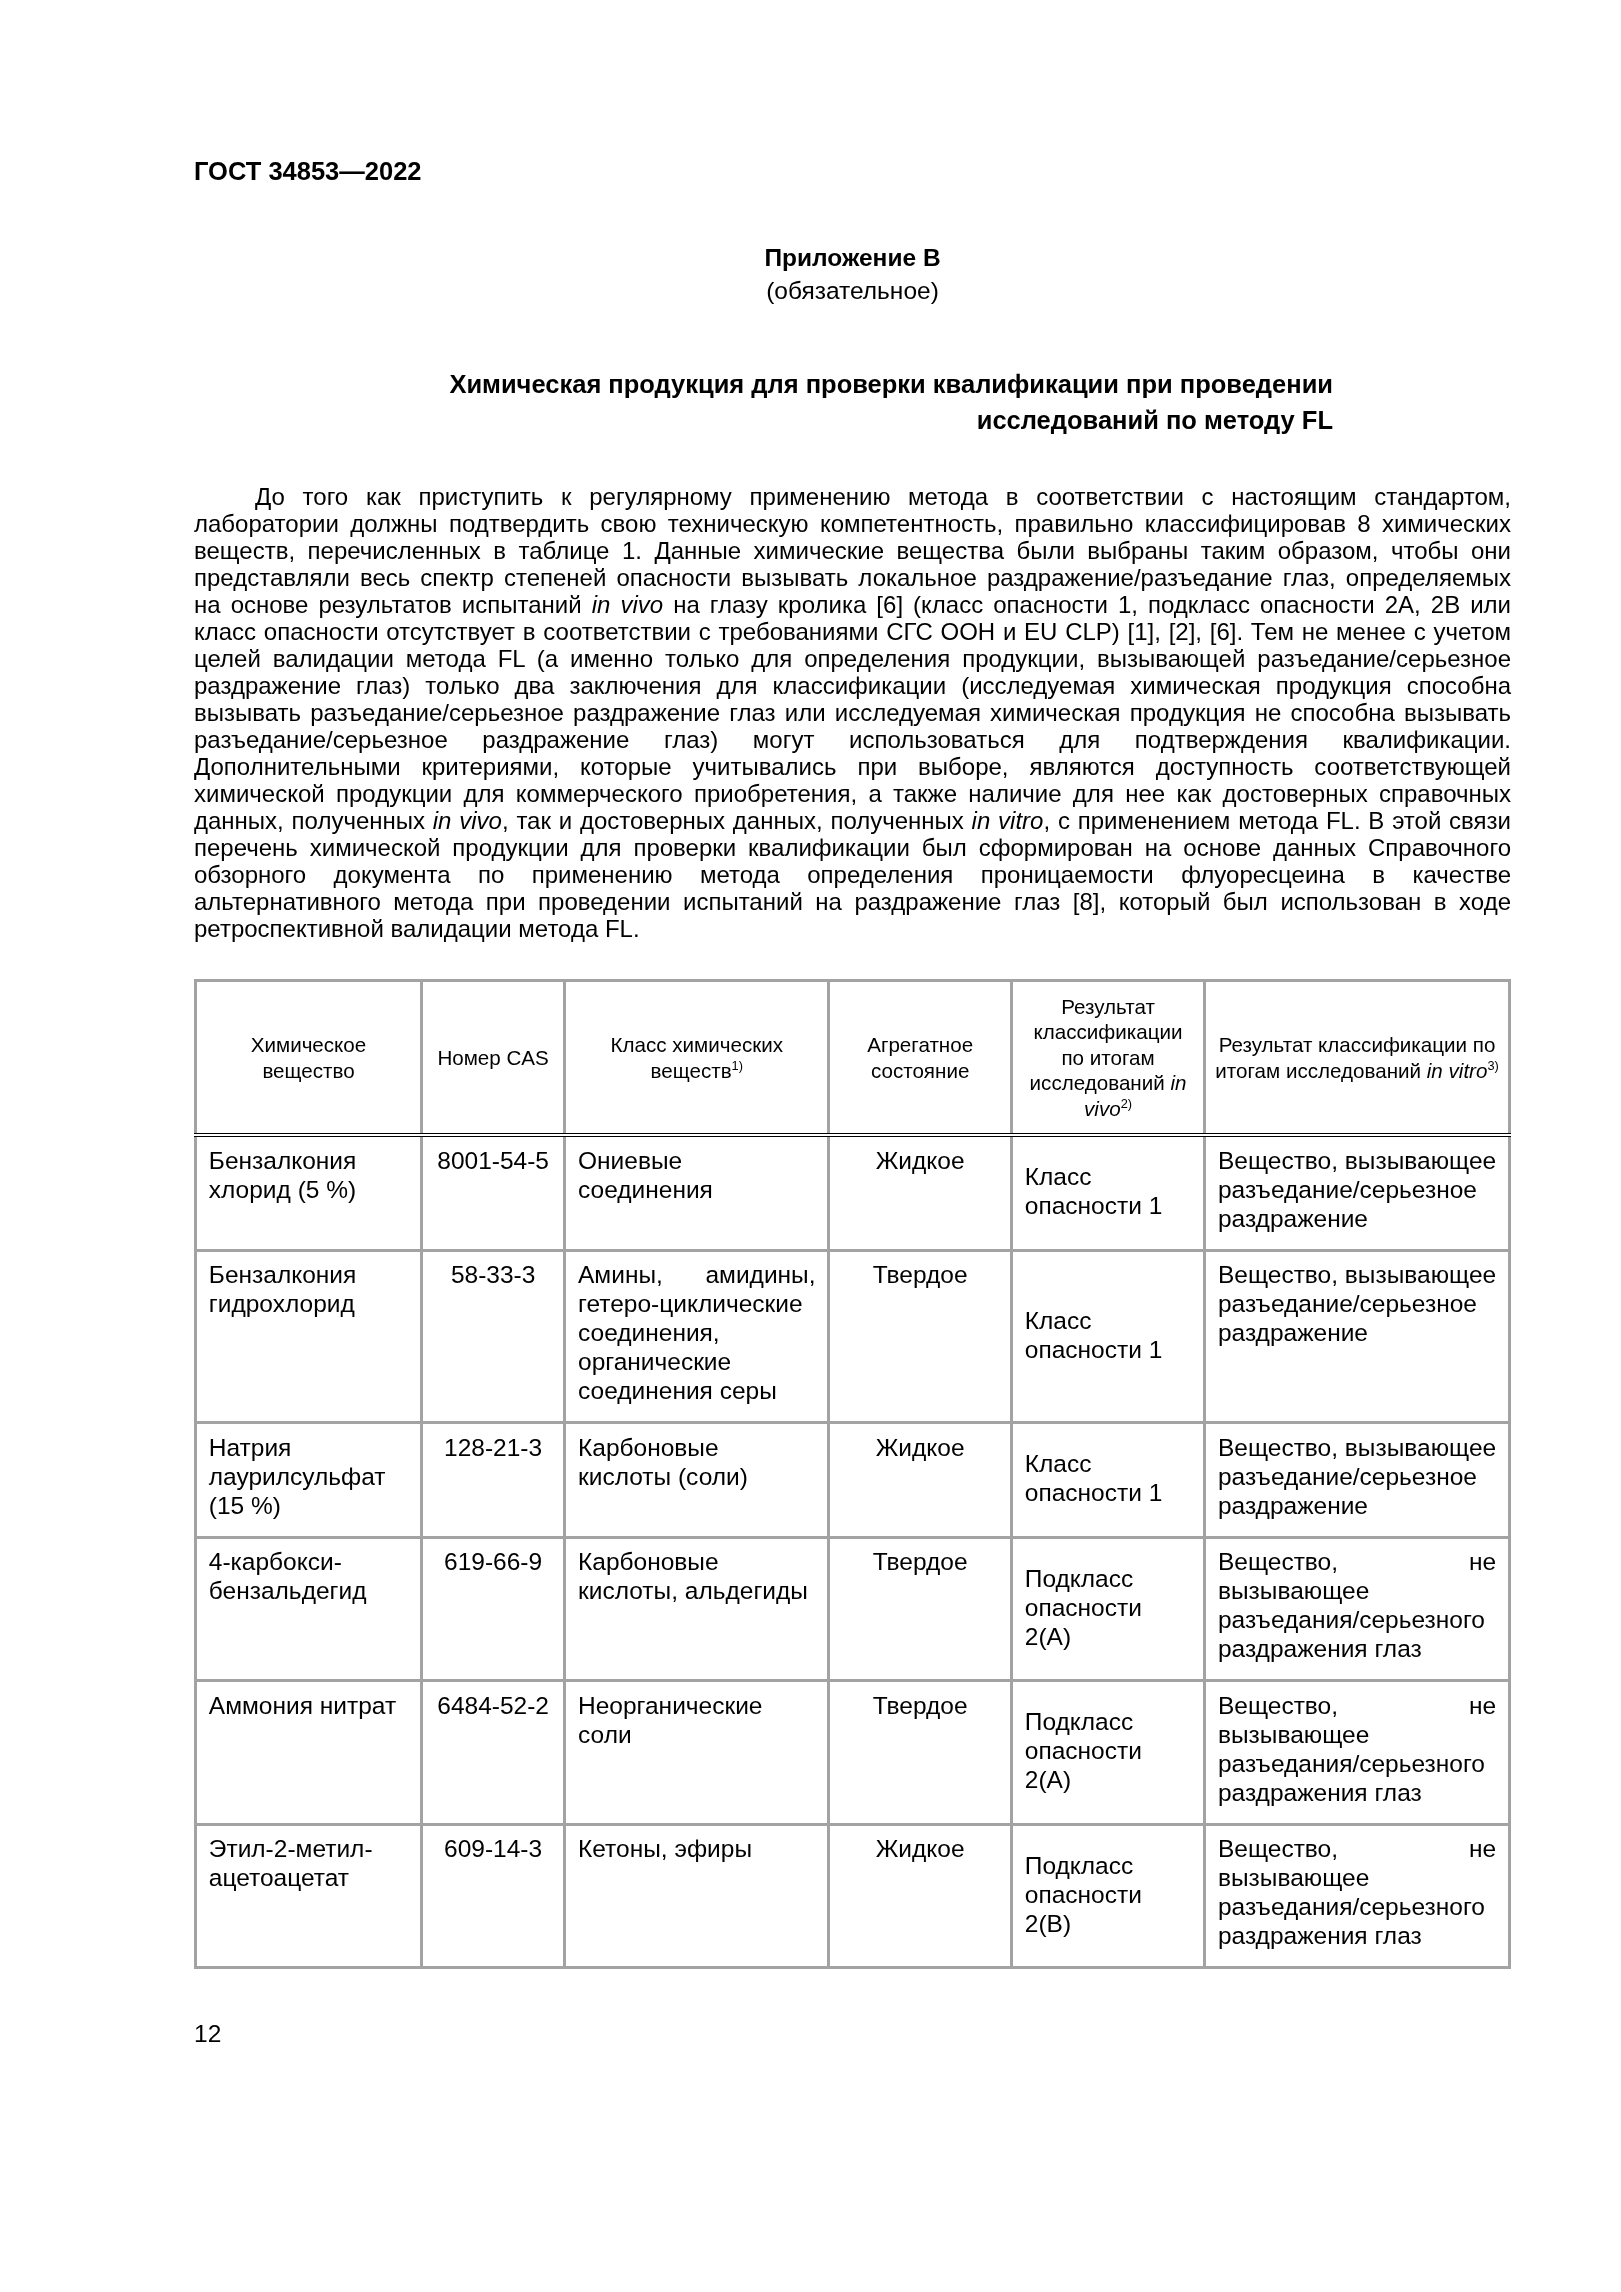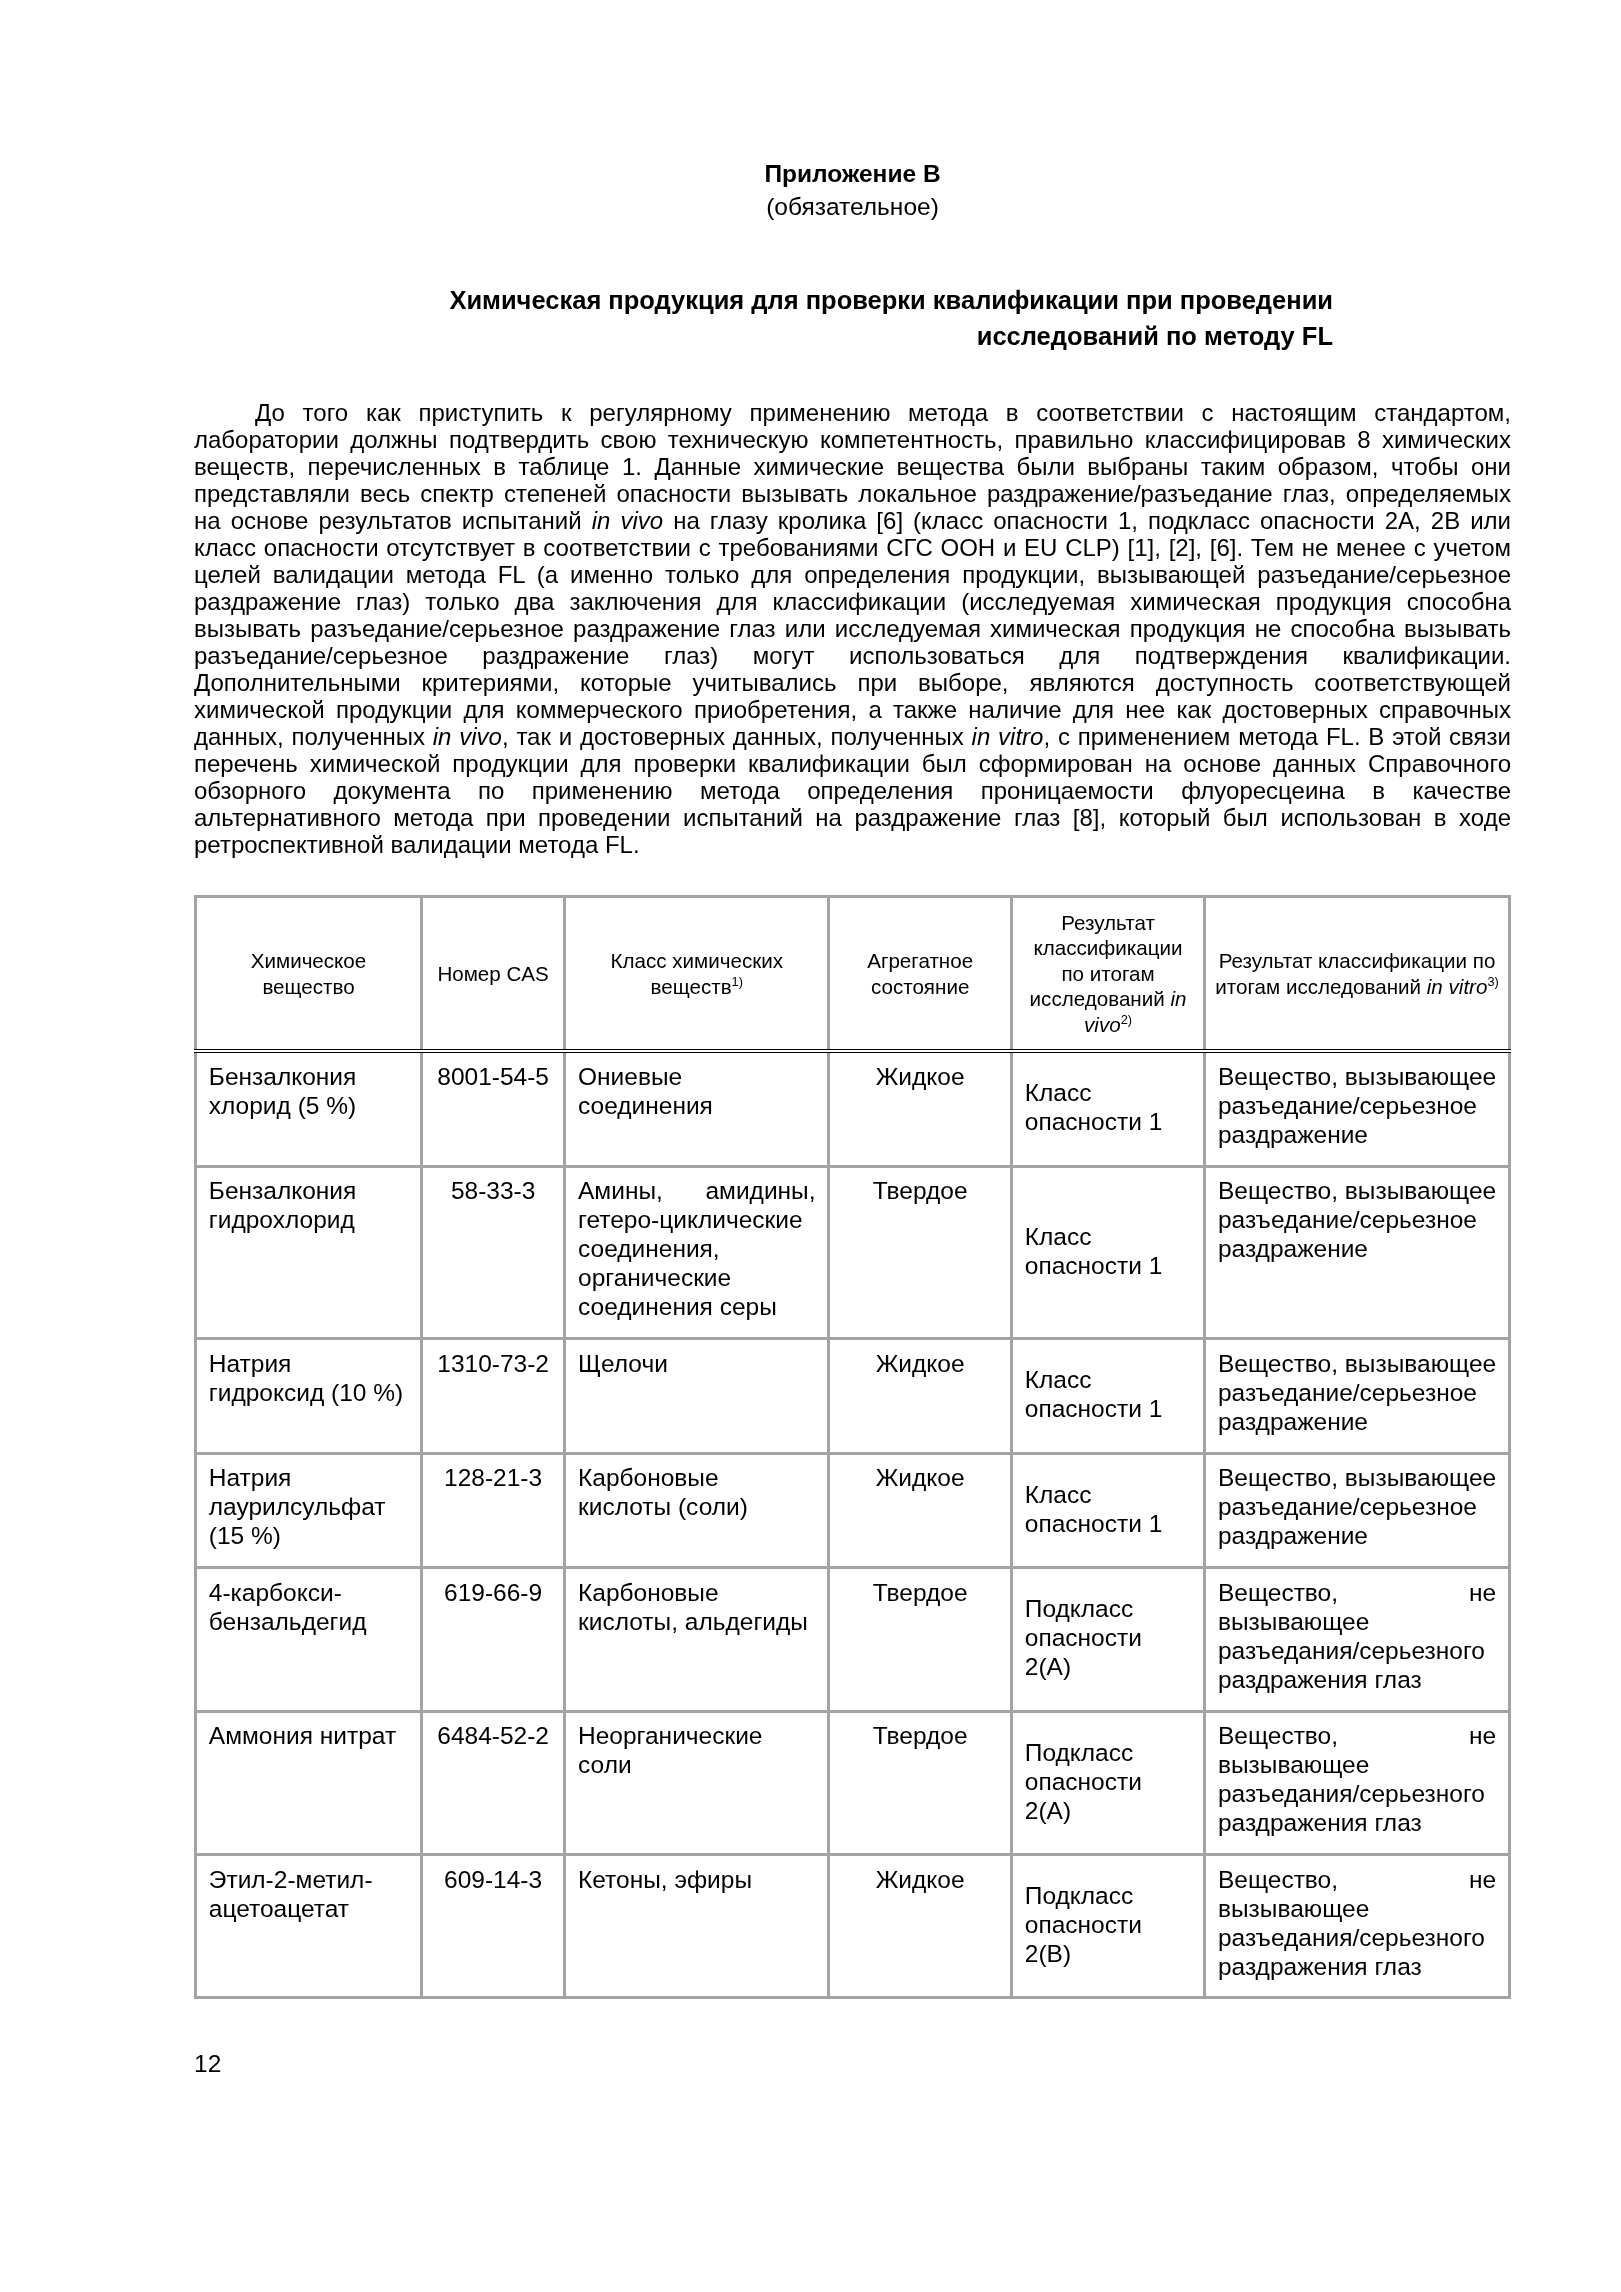--- a/index.html
+++ b/index.html
@@ -95,20 +95,21 @@
   .page-number {
     font-size: 24.5px;
     margin-top: 51px;
   }
 </style>
 </head>
 <body>
 
 <div class="page">
 
+  <div class="doc-number">ГОСТ 34853—2022</div>
 
   <div class="appendix-label">Приложение В</div>
   <div class="appendix-type">(обязательное)</div>
 
   <h1 class="appendix-title">Химическая продукция для проверки квалификации при проведении исследований по методу FL</h1>
 
   <p class="body-text"><span>До того как приступить к регулярному применению метода в соответствии с настоящим стандартом, лаборатории должны подтвердить свою техническую компетентность, правильно классифицировав 8 химических веществ, перечисленных в таблице 1. Данные химические вещества были выбраны таким образом, чтобы они представляли весь спектр степеней опасности вызывать локальное раздражение/разъедание глаз, определяемых на основе результатов испытаний </span><em>in vivo</em><span> на глазу кролика [6] (класс опасности 1, подкласс опасности 2А, 2В или класс опасности отсутствует в соответствии с требованиями СГС ООН и EU CLP) [1], [2], [6]. Тем не менее с учетом целей валидации метода FL (а именно только для определения продукции, вызывающей разъедание/серьезное раздражение глаз) только два заключения для классификации (исследуемая химическая продукция способна вызывать разъедание/серьезное раздражение глаз или исследуемая химическая продукция не способна вызывать разъедание/серьезное раздражение глаз) могут использоваться для подтверждения квалификации. Дополнительными критериями, которые учитывались при выборе, являются доступность соответствующей химической продукции для коммерческого приобретения, а также наличие для нее как достоверных справочных данных, полученных </span><em>in vivo</em><span>, так и достоверных данных, полученных </span><em>in vitro</em><span>, с применением метода FL. В этой связи перечень химической продукции для проверки квалификации был сформирован на основе данных Справочного обзорного документа по применению метода определения проницаемости флуоресцеина в качестве альтернативного метода при проведении испытаний на раздражение глаз [8], который был использован в ходе ретроспективной валидации метода FL.</span></p>
 
 
   <table class="main-table">
@@ -142,28 +143,20 @@
 
     <tr>
       <td class="c-sub">Бензалкония гидрохлорид</td>
       <td class="c-cas">58-33-3</td>
       <td class="c-class">Амины, амидины, гетеро-циклические соединения, органические соединения серы</td>
       <td class="c-state">Твердое</td>
       <td class="c-vivo">Класс опасности 1</td>
       <td class="c-vitro">Вещество, вызывающее разъедание/серьезное раздражение</td>
     </tr>
 
-    <tr>
-      <td class="c-sub">Натрия гидроксид (10 %)</td>
-      <td class="c-cas">1310-73-2</td>
-      <td class="c-class">Щелочи</td>
-      <td class="c-state">Жидкое</td>
-      <td class="c-vivo">Класс опасности 1</td>
-      <td class="c-vitro">Вещество, вызывающее разъедание/серьезное раздражение</td>
-    </tr>
 
     <tr>
       <td class="c-sub">Натрия лаурилсульфат (15 %)</td>
       <td class="c-cas">128-21-3</td>
       <td class="c-class">Карбоновые кислоты (соли)</td>
       <td class="c-state">Жидкое</td>
       <td class="c-vivo">Класс опасности 1</td>
       <td class="c-vitro">Вещество, вызывающее разъедание/серьезное раздражение</td>
     </tr>
 

